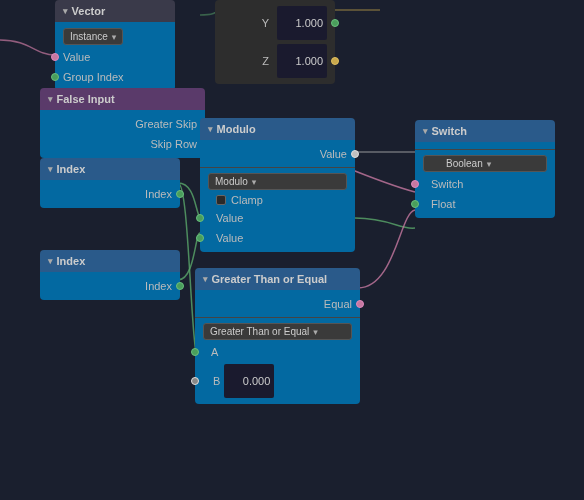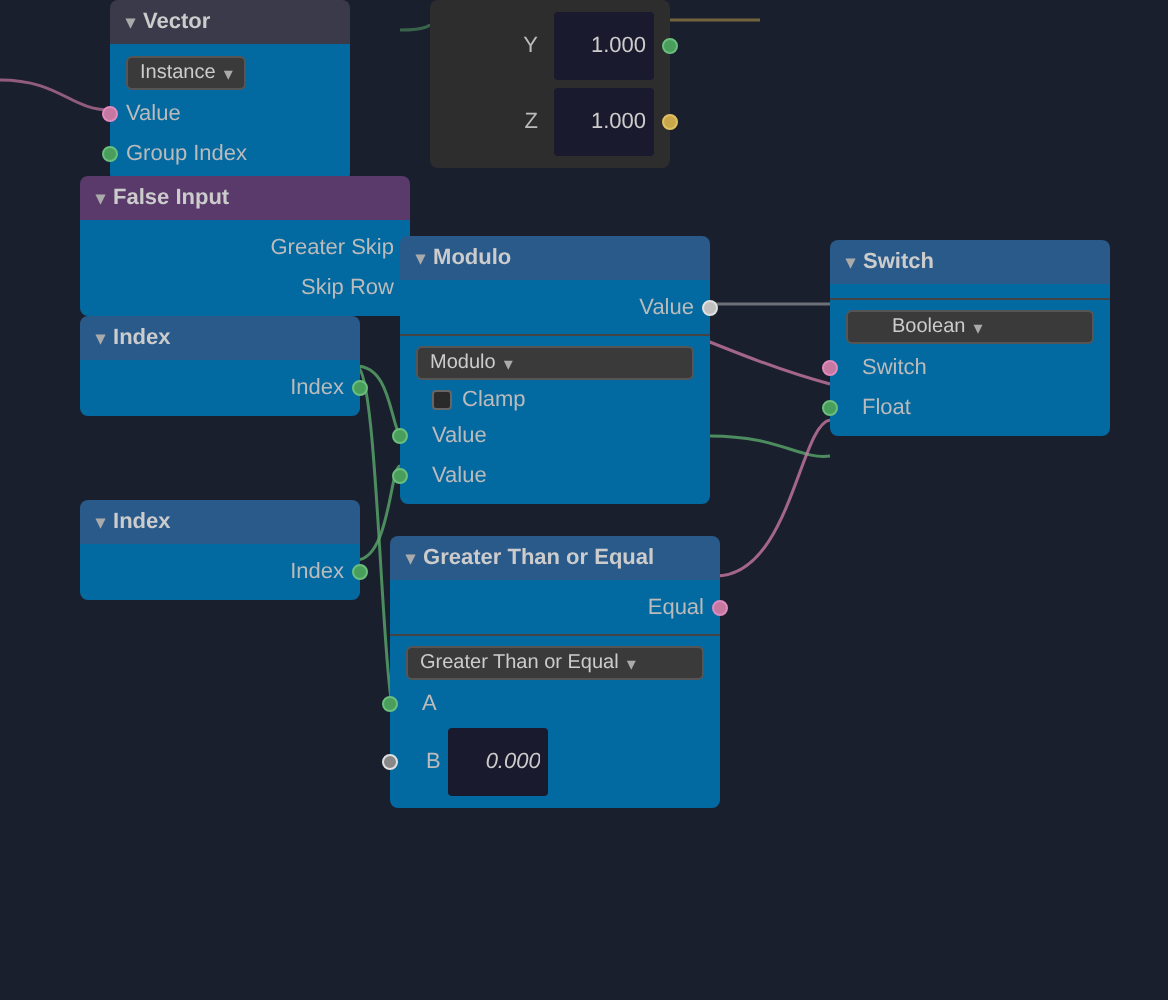--- a/index.html
+++ b/index.html
@@ -336,16 +336,16 @@
         <span>Greater Than or Equal</span>
       </div>
     </div>
     <div class="node-row">
       <span class="port port-left port-green"></span>
       <span class="label" style="margin-left:8px;">A</span>
     </div>
     <div class="node-row">
       <span class="port port-left port-white" style="left:-4px; background:#888;"></span>
       <span class="label" style="margin-left:10px;">B</span>
-      <input class="value-input" style="margin-left: 4px; width: 50px; font-style: italic;" value="0.000" readonly="">
+      <input class="value-input" style="margin-left: 4px; width: 50px;" value="0.000" readonly="">
     </div>
   </div>
 </div>
 
 </body></html>

